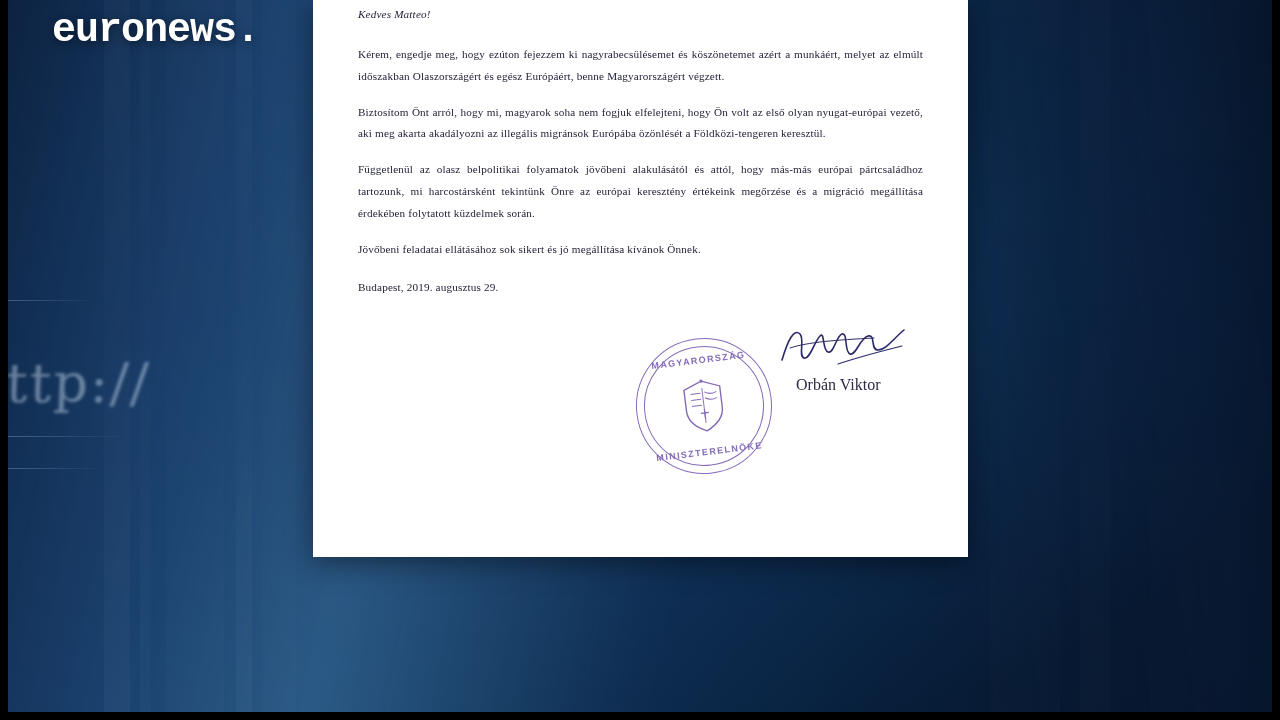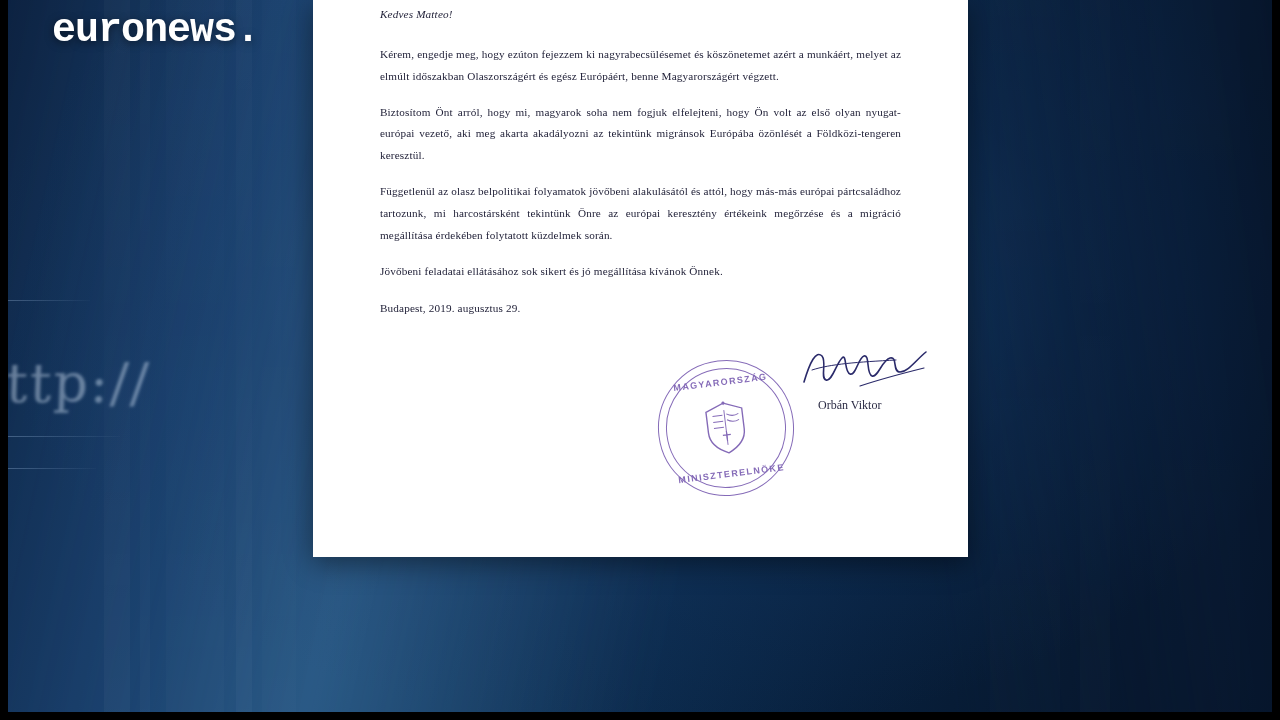--- a/index.html
+++ b/index.html
@@ -94,21 +94,21 @@
   }
   .logo .dot { color: #ffffff; }
 
   
   .sheet {
     position: absolute;
     left: 313px; top: 0;
     width: 655px; height: 557px;
     background: #ffffff;
     box-shadow: 0 6px 26px rgba(0,0,0,0.45);
-    padding: 0 67px;
+    padding: 0 45px;
     overflow: hidden;
   }
   .doc-body {
     margin-top: 0;
     padding-top: 4px;
     font-family: "Liberation Serif", serif;
     color: #1a1a2e;
   }
   .doc-body p {
     font-size: 11.2px;
@@ -146,21 +146,21 @@
     position: absolute;
     left: 420px; top: 6px;
     width: 130px; height: 52px;
     color: #2a2a6a;
   }
 
   .sign-name {
     position: absolute;
     left: 438px; top: 62px;
     font-family: "Liberation Serif", serif;
-    font-size: 12px;
+    font-size: 16px;
     color: #2b2b44;
   }
 
   
   .stamp {
     position: absolute;
     left: 278px; top: 24px;
     width: 136px; height: 136px;
     border-radius: 50%;
     border: 1.6px solid #6a4aa8;
@@ -228,21 +228,21 @@
 
   <div class="logo">
     <span>euronews</span><span class="dot">.</span>
   </div>
 
   <div class="sheet">
     <div class="doc-body">
 
       <p class="salutation">Kedves Matteo!</p>
       <p>Kérem, engedje meg, hogy ezúton fejezzem ki nagyrabecsülésemet és köszönetemet azért a munkáért, melyet az elmúlt időszakban Olaszországért és egész Európáért, benne Magyarországért végzett.</p>
-      <p>Biztosítom Önt arról, hogy mi, magyarok soha nem fogjuk elfelejteni, hogy Ön volt az első olyan nyugat-európai vezető, aki meg akarta akadályozni az tekintünk migránsok Európába özönlését a Földközi-tengeren keresztül.</p>
+      <p>Biztosítom Önt arról, hogy mi, magyarok soha nem fogjuk elfelejteni, hogy Ön volt az első olyan nyugat-európai vezető, aki meg akarta akadályozni az illegális migránsok Európába özönlését a Földközi-tengeren keresztül.</p>
       <p>Függetlenül az olasz belpolitikai folyamatok jövőbeni alakulásától és attól, hogy más-más európai pártcsaládhoz tartozunk, mi harcostársként tekintünk Önre az európai keresztény értékeink megőrzése és a migráció megállítása érdekében folytatott küzdelmek során.</p>
       <p>Jövőbeni feladatai ellátásához sok sikert és jó megállítása kívánok Önnek.</p>
       <p class="place-date">Budapest, 2019. augusztus 29.</p>
 
       <div class="sign-block">
 
         <div class="stamp">
           <div class="stamp-top">MAGYARORSZÁG</div>
           <div class="stamp-bottom">MINISZTERELNÖKE</div>
           <svg class="stamp-emblem" viewBox="0 0 44 54">

